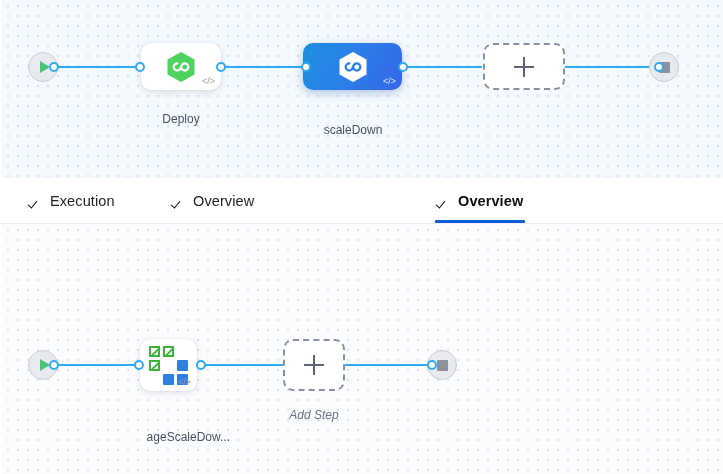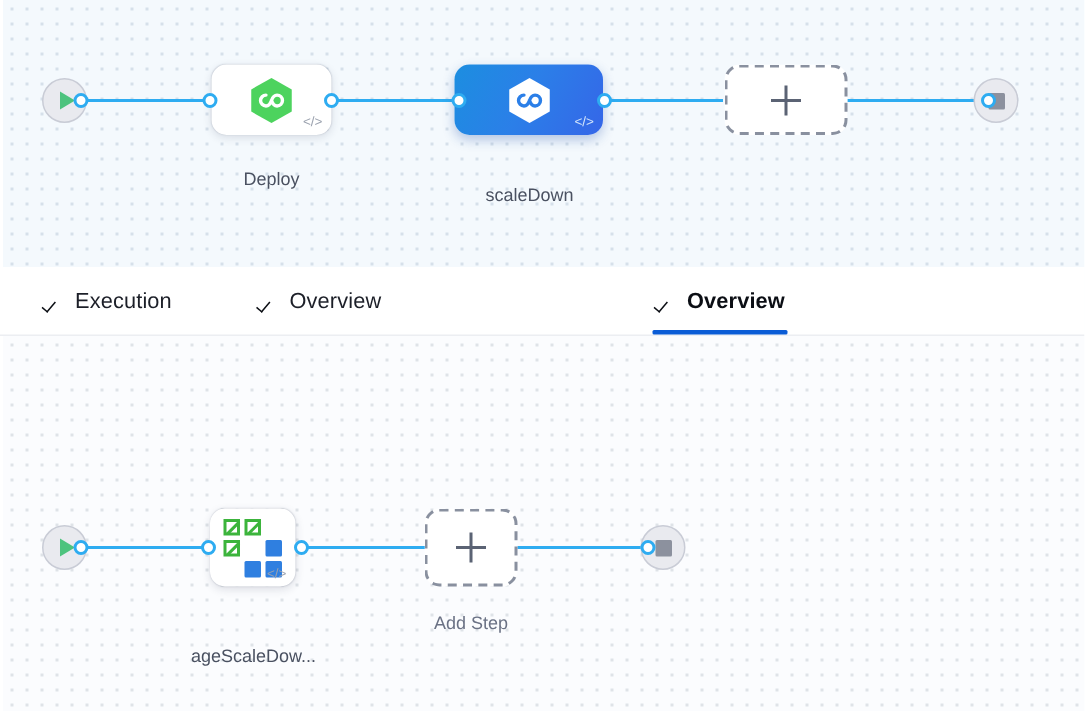--- a/index.html
+++ b/index.html
@@ -341,26 +341,26 @@
           <span class="k8s-cell blue"></span>
           <span class="k8s-cell empty"></span>
           <span class="k8s-cell blue"></span>
           <span class="k8s-cell blue"></span>
         </span>
       </span>
       <span class="code-glyph">&lt;/&gt;</span>
     </div>
     <div class="port" style="left:132px; top:136px;"></div>
     <div class="port" style="left:194px; top:136px;"></div>
-    <div class="node-label" style="left:106px; top:204px; width:122px;">ageScaleDow...</div>
+    <div class="node-label" style="left:106px; top:204px; width:122px;text-align:right;">ageScaleDow...</div>
 
     <div class="addcard" style="left:281px; top:115px; width:62px; height:52px;">
       <span class="plus"></span>
     </div>
-    <div class="node-label muted" style="left:252px; top:182px; width:120px;">Add Step</div>
+    <div class="node-label muted" style="left:252px; top:182px; width:120px;font-style:italic;">Add Step</div>
 
     <div class="port" style="left:425px; top:136px;"></div>
     <div class="endnode" style="left:425px; top:126px;">
       <span class="stop-sq"></span>
     </div>
   </div>
 
 </div>
 
 </body></html>

